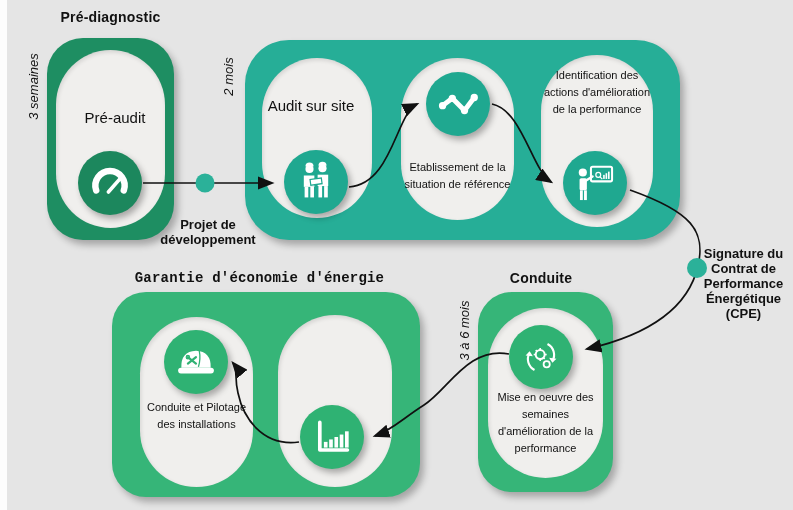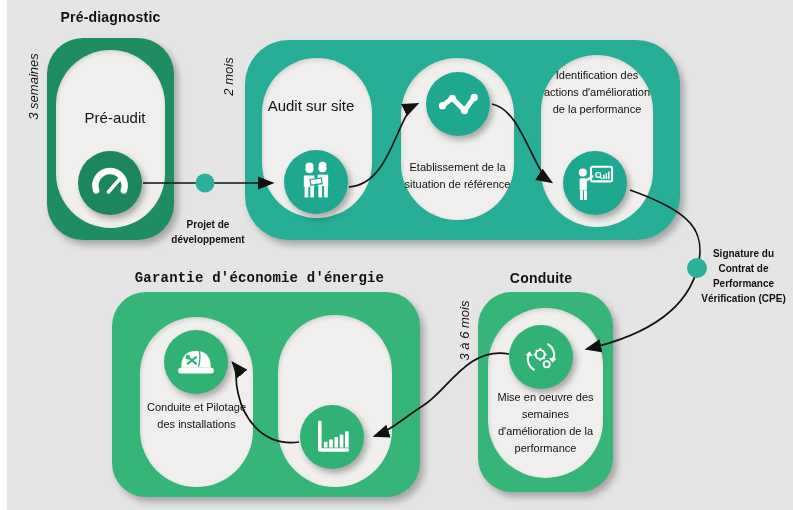--- a/index.html
+++ b/index.html
@@ -13,21 +13,21 @@
   .box-green{background:#36b578;border-radius:34px;}
   .capsule{position:absolute;background:#f0efed;border-radius:60px;box-shadow:inset 1px 2px 4px rgba(0,0,0,.12);}
   .step-text{position:absolute;font-size:11px;line-height:17px;text-align:center;}
   .big-text{font-size:15px;}
   .icon-circle{position:absolute;width:64px;height:64px;border-radius:50%;
                box-shadow:3px 4px 6px rgba(0,0,0,.3);display:flex;align-items:center;justify-content:center;}
   .ic-dark{background:#1c875d;} .ic-teal{background:#1fa890;} .ic-green{background:#2fb273;}
   .icon-circle svg{width:52px;height:52px;}
   .duration{position:absolute;font-style:italic;font-size:13px;text-align:center;
             transform:rotate(-90deg);white-space:nowrap;}
-  .milestone{position:absolute;font-weight:700;font-size:10px;line-height:15px;text-align:center;}
+  .milestone{position:absolute;font-weight:700;font-size:13px;line-height:15px;text-align:center;}
   .arrow-layer{position:absolute;left:0;top:0;width:793px;height:510px;pointer-events:none;}
 </style>
 </head>
 <body>
 
 <div class="canvas">
   <div class="edge-strip"></div>
 
   <div class="phase-title" style="left:47px;top:9px;width:127px;">Pré-diagnostic</div>
   <div class="duration" style="left:-8px;top:79px;width:82px;">3 semaines</div>
@@ -158,14 +158,14 @@
     <path d="M349 187 C392 184, 396 114, 417 104" stroke="#111" stroke-width="1.7" fill="none" marker-end="url(#ah)"></path>
     <path d="M492 104 C522 110, 532 170, 551 182" stroke="#111" stroke-width="1.7" fill="none" marker-end="url(#ah)"></path>
     <path d="M630 190 C692 212, 706 231, 698 266 C688 309, 648 335, 587 349" stroke="#111" stroke-width="1.7" fill="none" marker-end="url(#ah)"></path>
     <path d="M509 354 C468 346, 448 390, 424 405 C402 419, 392 430, 375 436" stroke="#111" stroke-width="1.7" fill="none" marker-end="url(#ah)"></path>
     <path d="M299 442 C262 447, 243 417, 238 393 C234 376, 238 369, 233 363" stroke="#111" stroke-width="1.7" fill="none" marker-end="url(#ah)"></path>
     <circle cx="205" cy="183" r="9.5" fill="#2bb199"></circle>
     <circle cx="697" cy="268" r="10" fill="#2bb199"></circle>
   </svg>
 
   <div class="milestone" style="left:152px;top:217px;width:112px;">Projet de développement</div>
-  <div class="milestone" style="left:694px;top:246px;width:99px;">Signature du Contrat de Performance Vérification (CPE)</div>
+  <div class="milestone" style="left:694px;top:246px;width:99px;">Signature du Contrat de Performance Énergétique (CPE)</div>
 </div>
 
 </body></html>

